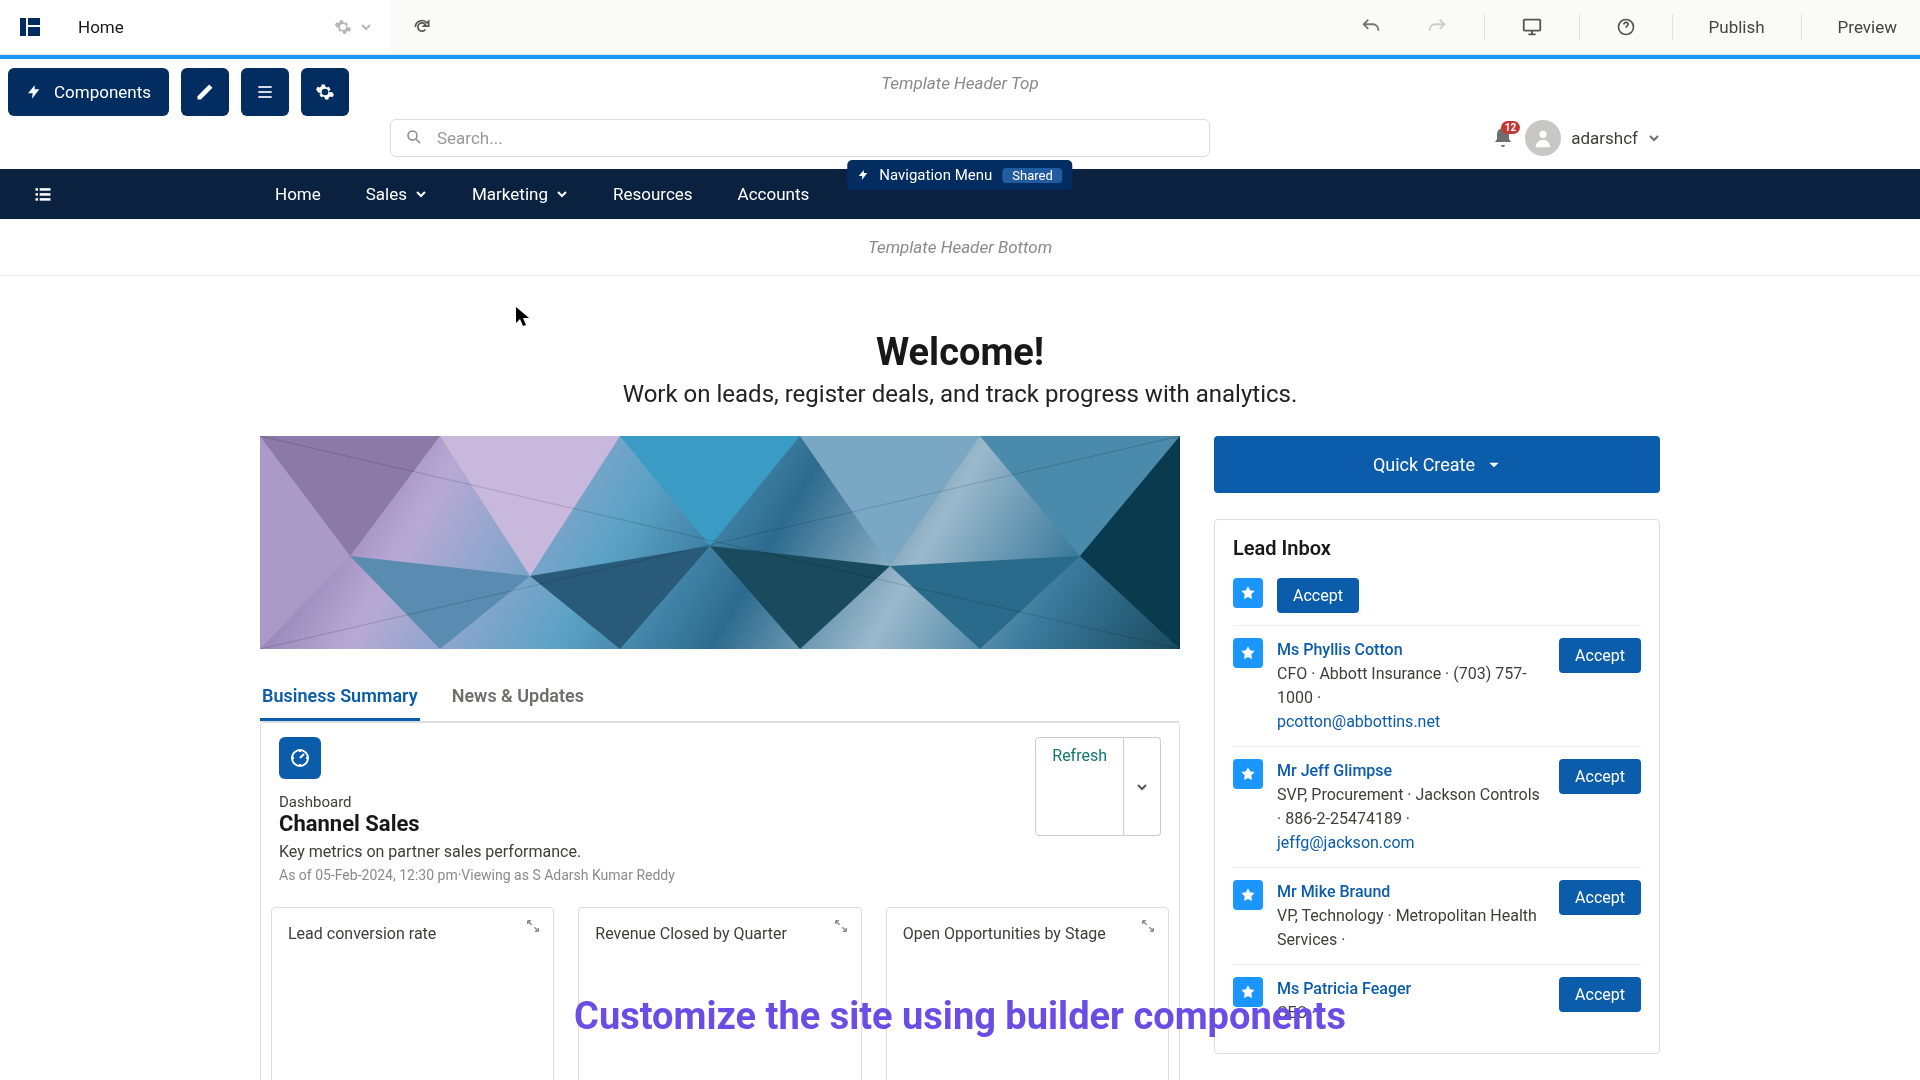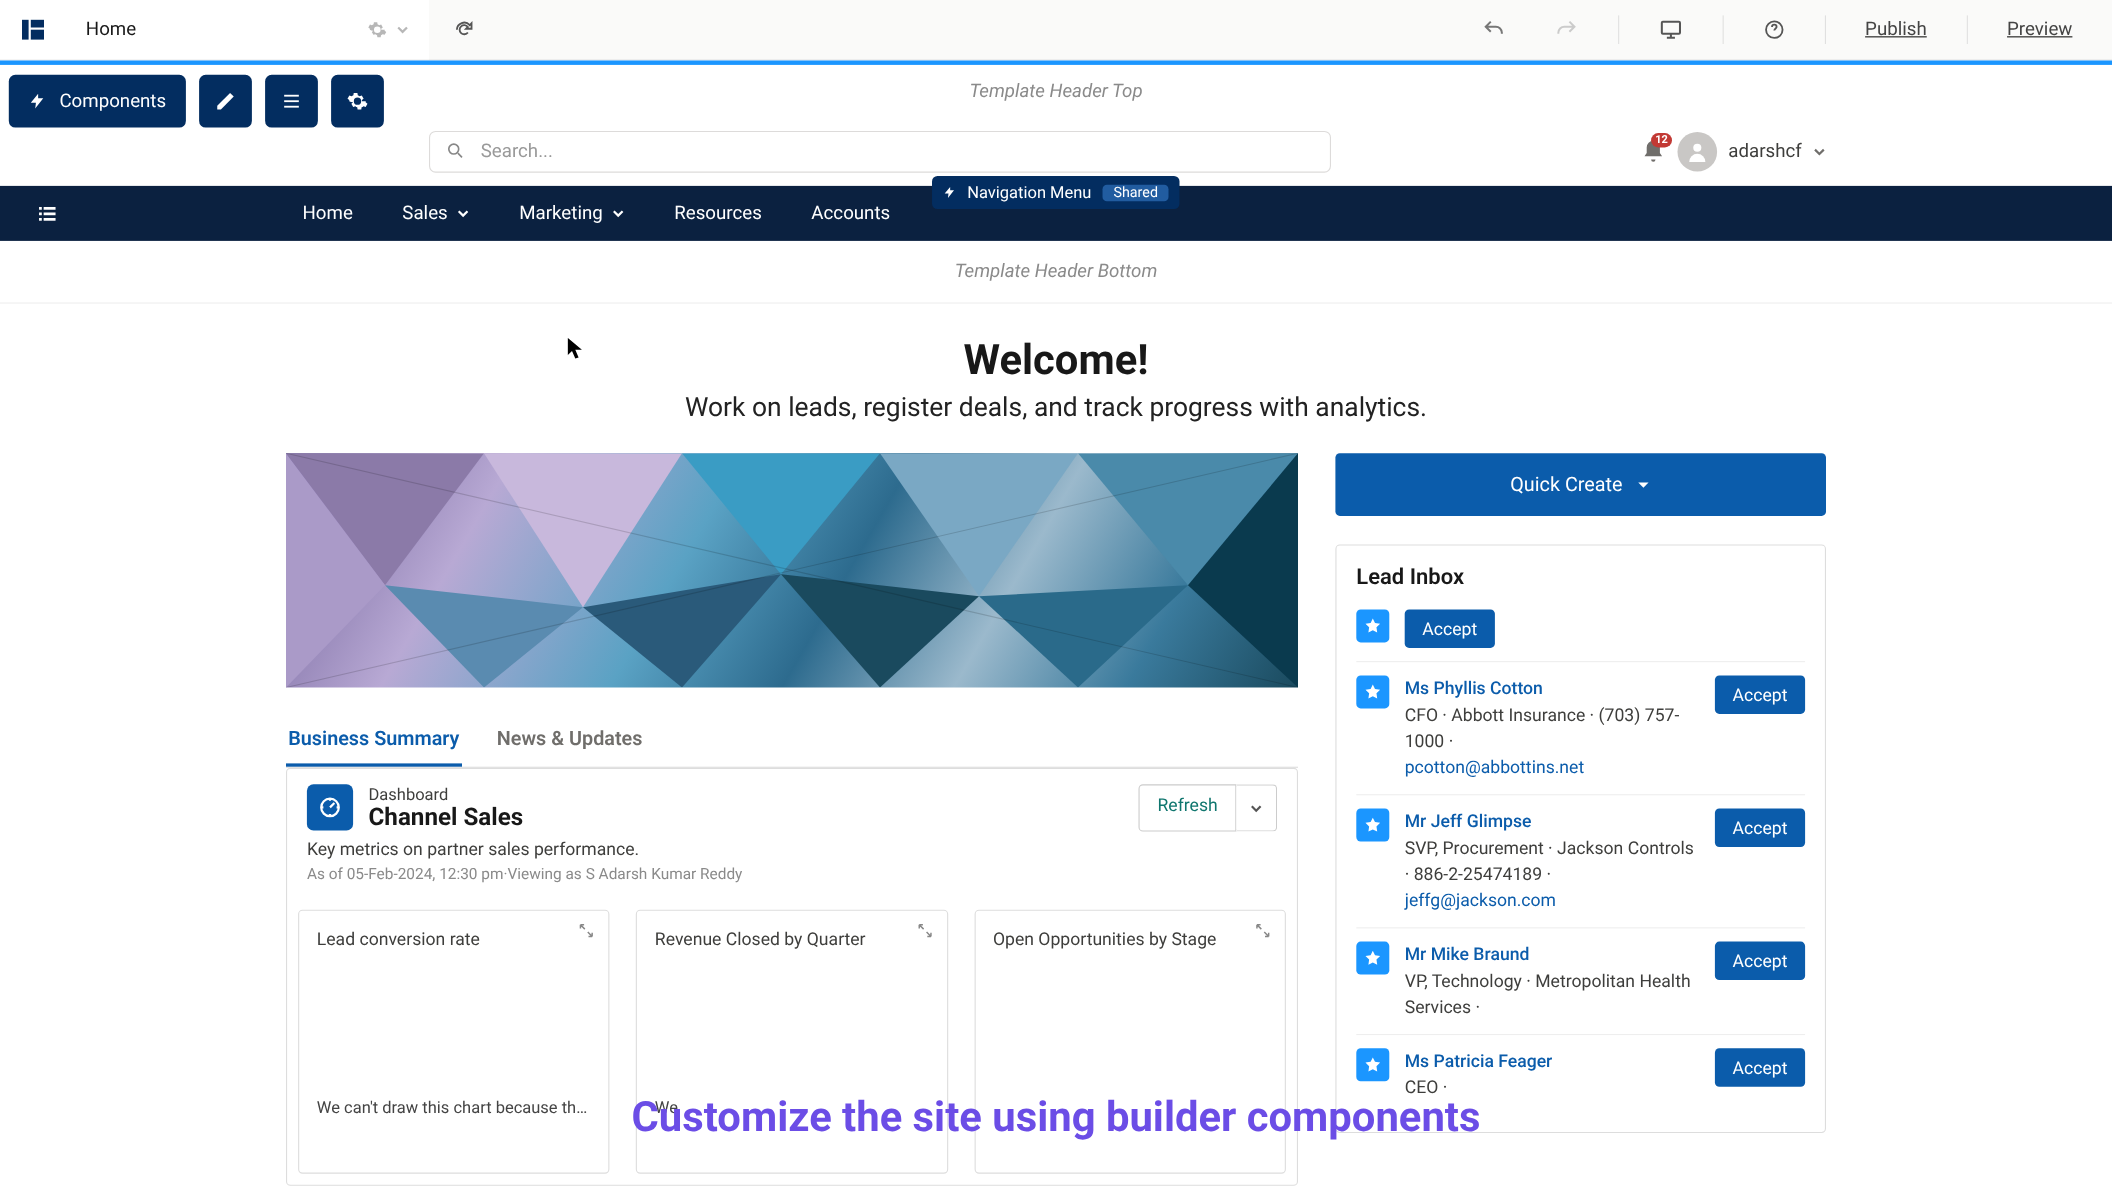--- a/index.html
+++ b/index.html
@@ -6,21 +6,21 @@
   body { font-family: -apple-system, BlinkMacSystemFont, "Segoe UI", Roboto, Arial, sans-serif; background: #fff; color: #181818; width: 1920px; height: 1080px; overflow: hidden; position: relative; }
 
   
   .builder-bar { height: 55px; background: #fafaf9; border-bottom: 1px solid #e5e5e5; display: flex; align-items: center; justify-content: space-between; font-size: 17px; }
   .builder-left { display: flex; align-items: center; height: 100%; }
   .builder-logo { width: 60px; height: 100%; display: flex; align-items: center; justify-content: center; background: #ffffff; }
   .builder-logo svg { width: 24px; height: 24px; }
   .builder-page { display: flex; align-items: center; height: 100%; padding: 0 18px; background: #ffffff; gap: 210px; }
   .builder-page-gear { display: flex; align-items: center; gap: 8px; opacity: .6; }
   .builder-refresh { padding: 0 22px; height:100%; display:flex; align-items:center; }
-  .builder-right { display: flex; align-items: center; gap: 20px; padding-right: 24px; text-decoration: underline; }
+  .builder-right { display: flex; align-items: center; gap: 20px; padding-right: 11px; }
   .tool-btn { padding: 8px 12px; border-radius: 4px; display:flex; align-items:center; justify-content:center; color:#5c5c5c; }
   .tool-btn.txt { color:#444; font-size:17px; }
   .divider-v { width:1px; background:#e0e0e0; height:26px; margin:0 4px; }
   .blue-underline { height:4px; background:#1b96ff; }
 
   
   .builder-sidebar { position: absolute; left: 8px; top: 68px; display:flex; flex-direction:row; gap:12px; z-index:10; }
   .components-btn { background:#032d60; color:#fff; display:flex; align-items:center; gap:12px; padding: 14px 18px; border-radius:6px; font-size:17px; }
   .side-btn { background:#032d60; color:#fff; width:48px; height:48px; border-radius:6px; display:flex; align-items:center; justify-content:center; }
 
@@ -43,37 +43,37 @@
   .main-nav { background:#0b2140; color:#fff; display:flex; align-items:center; padding: 0 275px; height:50px; gap:45px; font-size:17px; position:relative; }
   .nav-list-icon { position:absolute; left:33px; }
   .nav-item { display:flex; align-items:center; gap:8px; }
 
   
   .header-bottom { border-bottom:1px solid #eee; }
 
   
   .content { width:1400px; margin: 30px auto 0; display:flex; flex-direction:column; }
   .welcome { text-align:center; }
-  .welcome h1 { font-size:38px; font-weight:700; margin-bottom:6px; }
+  .welcome h1 { font-size:38px; font-weight:700; margin-bottom:6px;margin-top:24px; }
   .welcome p { font-size:24px; color:#222; }
 
   .cols { display:flex; gap:34px; margin-top:28px; }
   .col-left { flex: 0 0 920px; }
   .col-right { flex: 1; }
 
   .hero-img { width:100%; height:213px; background: linear-gradient(120deg,#6b5b95 0%,#b8a9d4 20%,#5aa2c4 40%,#2d6b8e 55%,#9bb9cc 70%,#3a7a9c 85%,#1a4a5e 100%); position:relative; overflow:hidden; }
   .hero-img::before, .hero-img::after { content:""; position:absolute; background:rgba(255,255,255,0.08); }
 
   .tabs { display:flex; gap:30px; margin-top:24px; border-bottom:1px solid #ddd; font-size:18px; }
   .tab { padding:12px 2px; color:#706e6b; font-weight:600; }
   .tab.active { color:#0b5cab; border-bottom:3px solid #0b5cab; }
 
   .dash-card { border:1px solid #ddd; border-radius:4px; margin-top:0; }
   .dash-head { display:flex; justify-content:space-between; padding:14px 18px 6px; }
-  .dash-head-left { display:flex; gap:14px; align-items:flex-start; }
+  .dash-head-left { display:flex; gap:14px; align-items:flex-start;flex-direction:column; }
   .dash-icon { width:42px; height:42px; background:#0b5cab; border-radius:6px; display:flex; align-items:center; justify-content:center; }
   .dash-labels .lbl { font-size:15px; color:#3e3e3c; }
   .dash-labels .ttl { font-size:22px; font-weight:700; }
   .dash-sub { padding:0 18px 6px; font-size:16px; color:#3e3e3c; }
   .dash-meta { padding:0 18px 14px; font-size:14px; color:#8a8a8a; }
   .dash-actions { display:flex; }
   .btn { border:1px solid #ccc; background:#fff; padding:8px 16px; border-radius:4px; font-size:16px; color:#0f766e; }
   .btn + .btn-caret { border:1px solid #ccc; border-left:0; border-radius:0 4px 4px 0; padding:8px 12px; background:#fff; display:flex; align-items:center; }
 
   .widgets { display:flex; gap:24px; padding: 10px 10px; }

